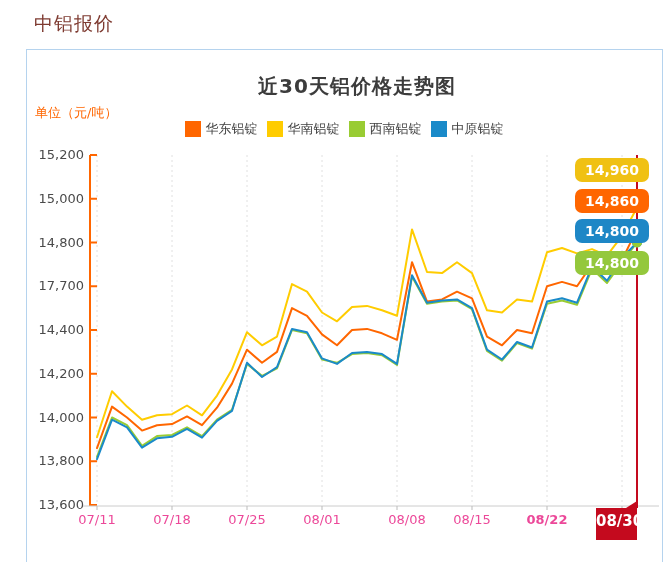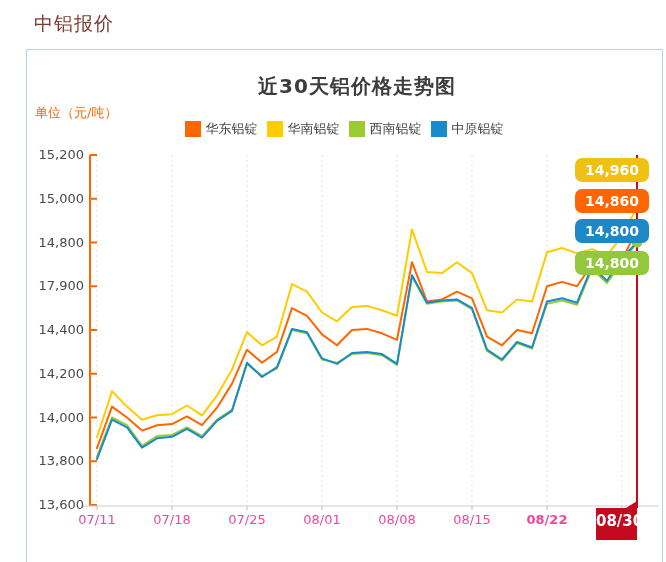--- a/index.html
+++ b/index.html
@@ -120,33 +120,33 @@
     </div>
     <div class="legend-item">
       <span class="legend-swatch" style="background: rgb(26, 138, 201);"></span>
       <span class="legend-label">中原铝锭</span>
     </div>
   </div>
 <div id="y-axis-labels">
     <div class="y-label" style="top: 147px;">15,200</div>
     <div class="y-label" style="top: 190.75px;">15,000</div>
     <div class="y-label" style="top: 234.5px;">14,800</div>
-    <div class="y-label" style="top: 278.25px;">17,900</div>
+    <div class="y-label" style="top: 278.25px;">17,700</div>
     <div class="y-label" style="top: 322px;">14,400</div>
     <div class="y-label" style="top: 365.75px;">14,200</div>
     <div class="y-label" style="top: 409.5px;">14,000</div>
     <div class="y-label" style="top: 453.25px;">13,800</div>
     <div class="y-label" style="top: 497px;">13,600</div>
   </div>
 <div id="x-axis-labels">
     <div class="x-label" style="left: 67px;">07/11</div>
     <div class="x-label" style="left: 142px;">07/18</div>
     <div class="x-label" style="left: 217px;">07/25</div>
     <div class="x-label" style="left: 292px;">08/01</div>
-    <div class="x-label" style="left: 367px;">08/08</div>
+    <div class="x-label" style="left: 377px;">08/08</div>
     <div class="x-label" style="left: 442px;">08/15</div>
     <div class="x-label" style="left: 517px; font-weight: bold;">08/22</div>
   </div>
 <div id="end-badges">
     <div class="end-badge" style="top: 158px; background: rgb(240, 193, 19);">14,960</div>
     <div class="end-badge" style="top: 189px; background: rgb(255, 102, 0);">14,860</div>
     <div class="end-badge" style="top: 219px; background: rgb(30, 135, 198);">14,800</div>
     <div class="end-badge" style="top: 251px; background: rgb(148, 200, 60);">14,800</div>
   </div>
 

